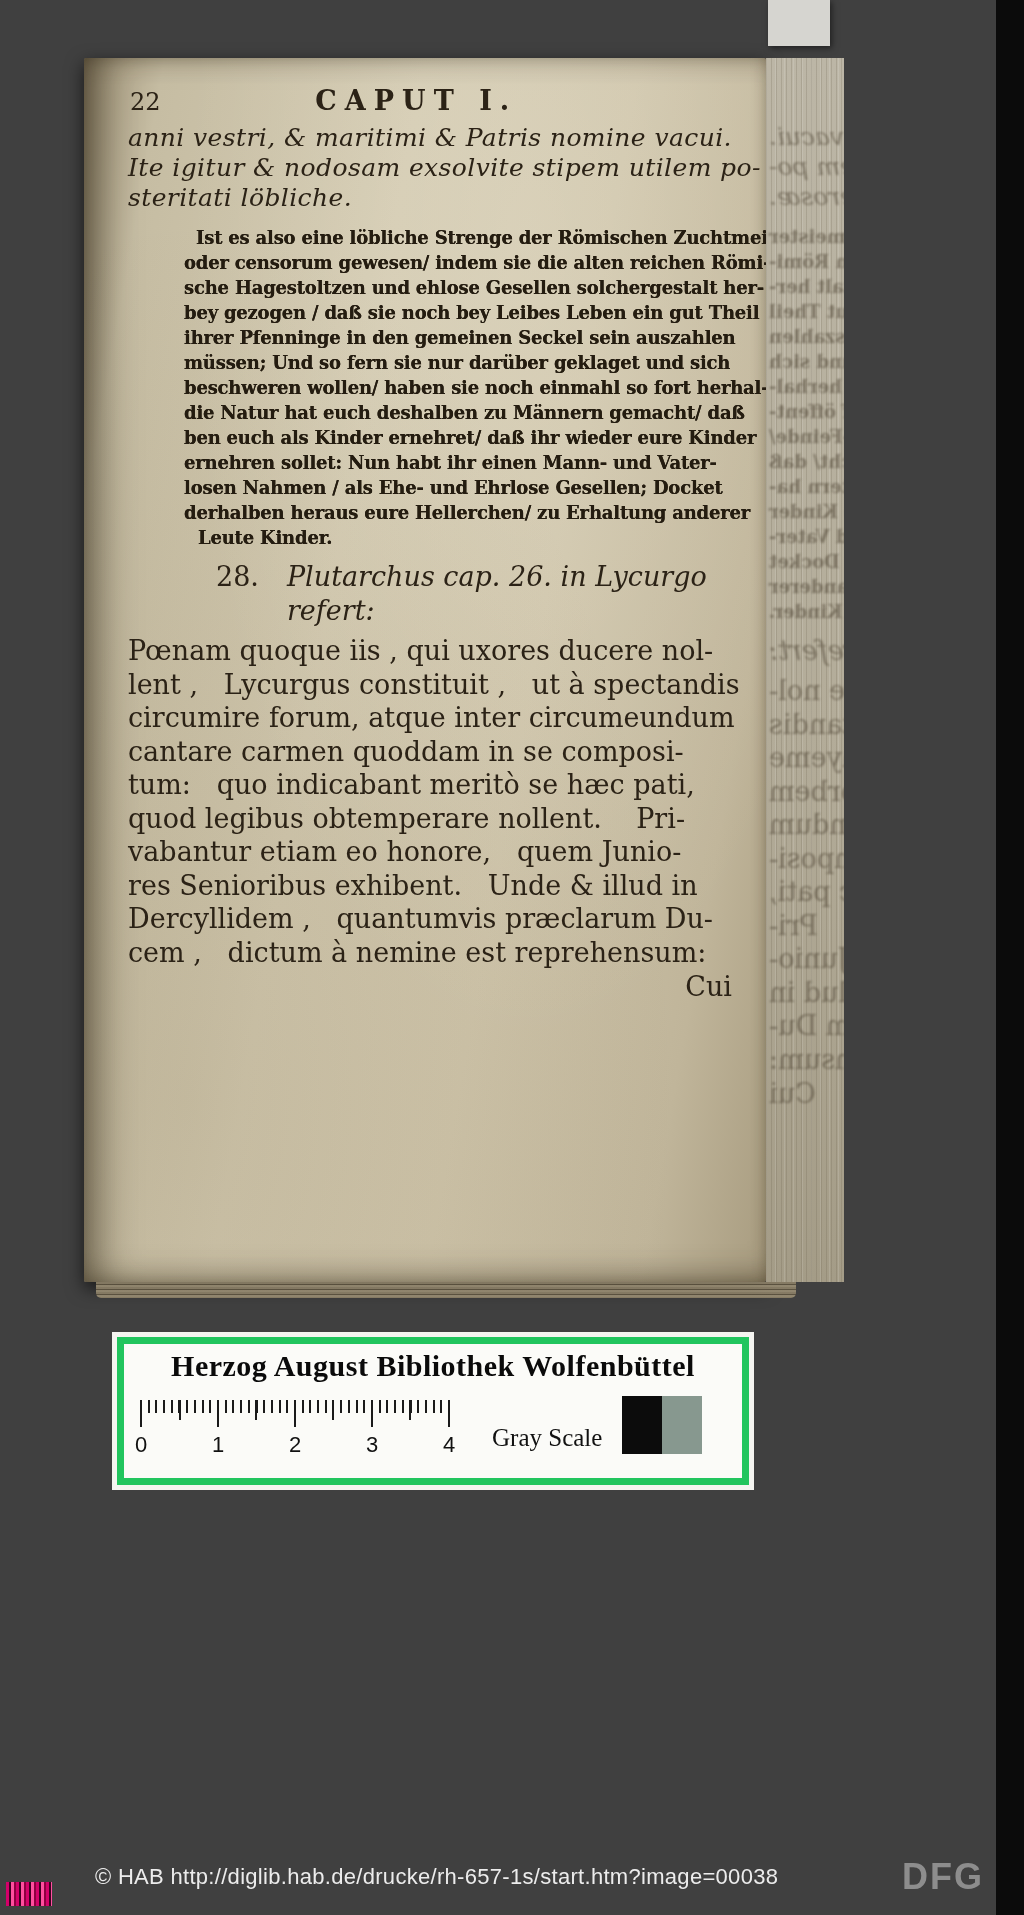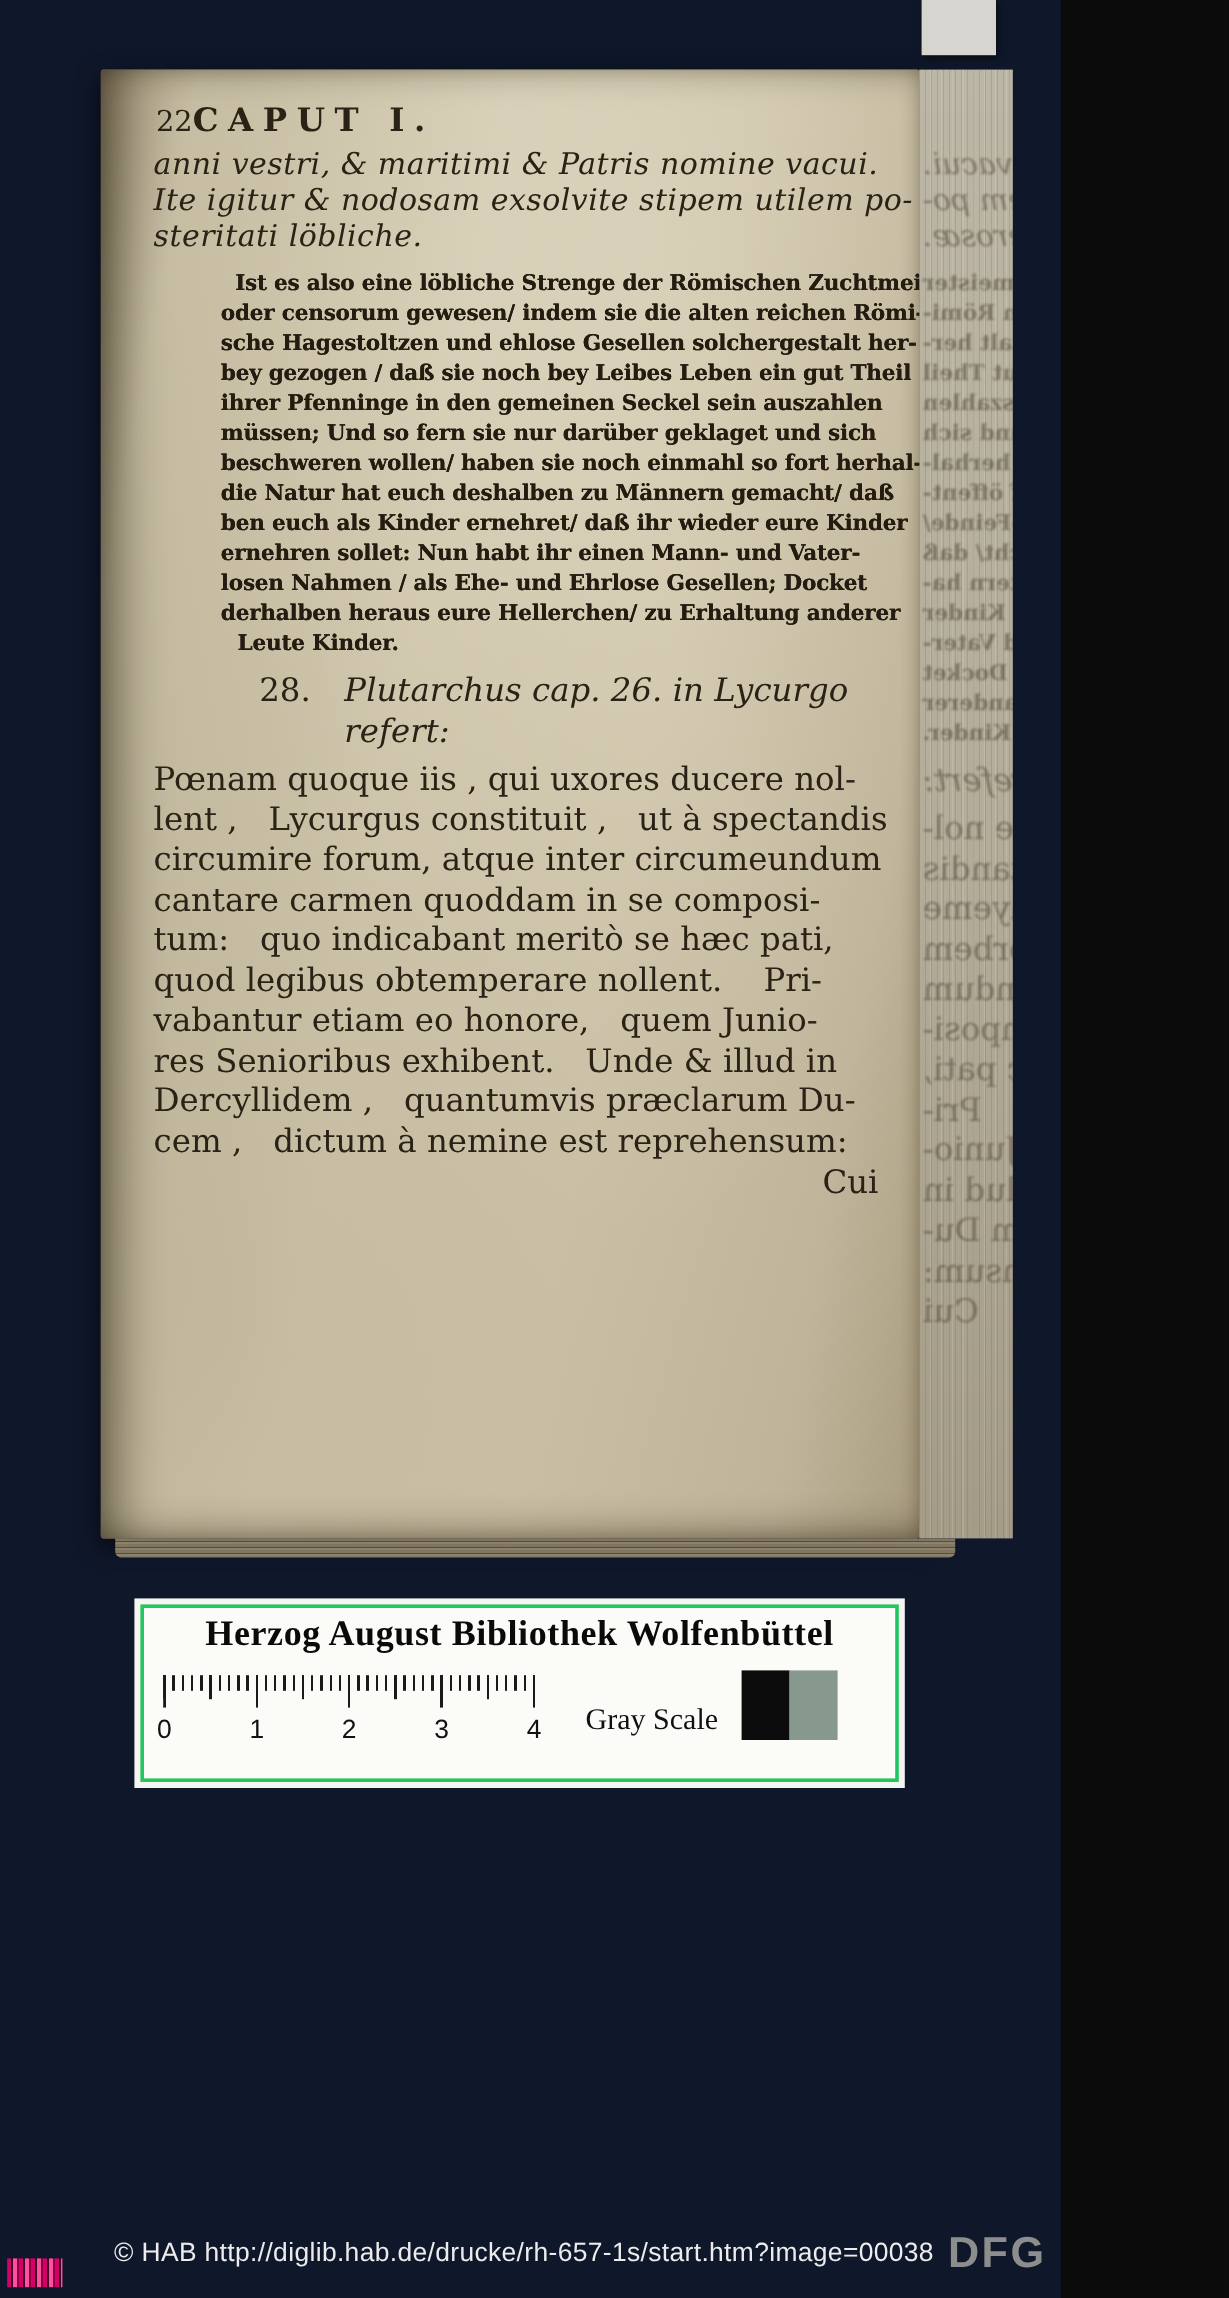--- a/index.html
+++ b/index.html
@@ -1,36 +1,36 @@
 <!DOCTYPE html>
 <html><head>
 <meta charset="utf-8">
 <style>
   html,body { margin:0; padding:0; background:#0b0b0b; }
-  .scene { position:relative; width:884px; height:1915px; background:#0f172a; overflow:hidden;
+  .scene { position:relative; width:996px; height:1915px; background:#404040; overflow:hidden;
            font-family:"DejaVu Serif", serif; }
 
   
   .page { position:absolute; left:84px; top:58px; width:682px; height:1224px;
           background:linear-gradient(100deg,#a2967b 0%,#c6bda3 9%,#d3cab1 38%,#cfc5ab 62%,#c0b59a 86%,#a89c80 100%);
           box-shadow: inset 30px 0 42px -18px rgba(30,22,8,.62),
                       inset -6px 0 14px -6px rgba(60,48,28,.35),
                       inset 0 -22px 32px -20px rgba(60,48,28,.45),
                       inset 0 18px 26px -20px rgba(60,48,28,.35),
                       0 6px 18px rgba(0,0,0,.65);
           overflow:hidden; color:#2b2216; border-radius:2px; }
   .page::before { content:""; position:absolute; inset:0;
           background: radial-gradient(ellipse at 65% 15%, rgba(255,252,238,.18), transparent 55%),
                       radial-gradient(ellipse at 15% 85%, rgba(110,92,55,.14), transparent 60%);
           pointer-events:none; }
   .page-inner { position:absolute; inset:0; padding:26px 8px 0 44px; z-index:1; }
 
   .page-head { display:flex; align-items:baseline; line-height:34px; margin-bottom:4px; }
   .page-number { font-size:24px; margin-left:2px; }
-  .page-caput { flex:1; text-align:left; font-size:27px; font-weight:bold; letter-spacing:8px; padding-right:86px; }
+  .page-caput { flex:1; text-align:center; font-size:27px; font-weight:bold; letter-spacing:8px; padding-right:86px; }
 
   .intro { font-style:italic; font-size:25px; line-height:30px; letter-spacing:.4px; }
   .intro .line { white-space:pre; }
 
   .german { margin-top:12px; margin-left:56px; font-size:18px; line-height:25px; font-weight:bold;
             letter-spacing:-.2px; color:#241c10; text-shadow:0 0 .4px currentColor; }
   .german .line { white-space:pre; }
   .german .line:first-child { margin-left:12px; }
   .german .line:last-child { margin-left:14px; }
 
@@ -58,21 +58,21 @@
   .m-line { display:block; white-space:pre; width:max-content; transform:scaleX(-1); }
 
   .page-stack { position:absolute; left:96px; top:1282px; width:700px; height:16px; opacity:.9;
            border-radius:0 0 5px 5px;
            background: repeating-linear-gradient(180deg,#8d8168 0 2px,#5e5440 2px 3px,#9a8e74 3px 5px); }
   .top-right-patch { position:absolute; left:768px; top:0; width:62px; height:46px; background:#d6d5d0;
            box-shadow: 2px 2px 6px rgba(0,0,0,.5); }
 
   
   .cal-card { position:absolute; left:112px; top:1332px; width:642px; height:158px; background:#f5f5f1; }
-  .cal-body { position:absolute; inset:5px; border:3px solid #22c55e; background:#fbfbf8; }
+  .cal-body { position:absolute; inset:5px; border:7px solid #22c55e; background:#fbfbf8; }
   .cal-title { text-align:center; margin-top:5px; font-family:"Liberation Serif", serif; font-weight:bold;
                font-size:30px; color:#0a0a0a; letter-spacing:.5px; }
   .ruler { position:absolute; left:16px; top:56px; width:330px; height:60px; }
   .ticks-minor { position:absolute; top:0; left:0; width:310px; height:13px;
                background:repeating-linear-gradient(90deg,#1a1a1a 0 2px,transparent 2px 7.7px); }
   .ticks-half { position:absolute; top:0; left:0; width:312px; height:20px;
                background:repeating-linear-gradient(90deg,#1a1a1a 0 2px,transparent 2px 38.5px); }
   .ticks-major { position:absolute; top:0; left:0; width:314px; height:27px;
                background:repeating-linear-gradient(90deg,#1a1a1a 0 2px,transparent 2px 77px); }
   .ruler-labels { position:absolute; top:32px; left:0; width:320px; height:26px;

